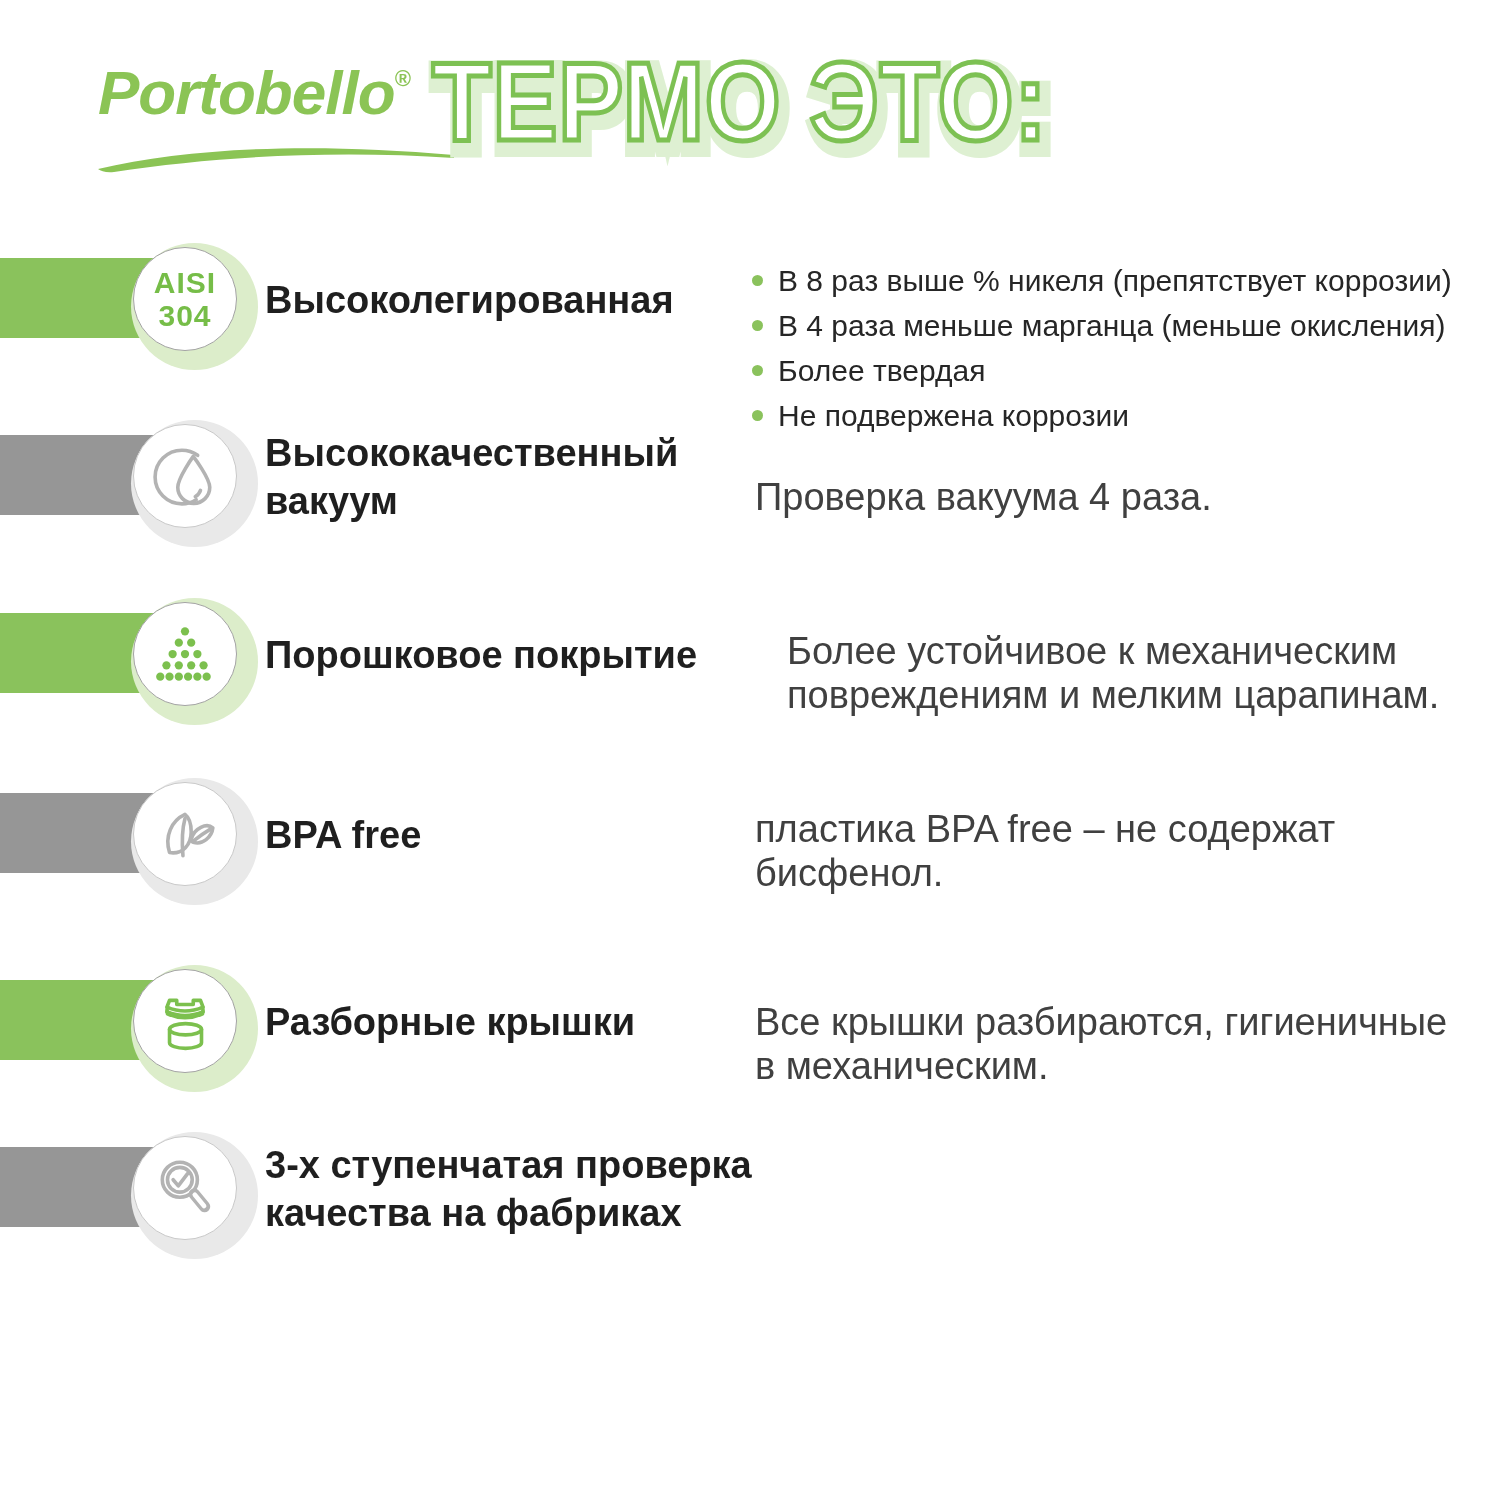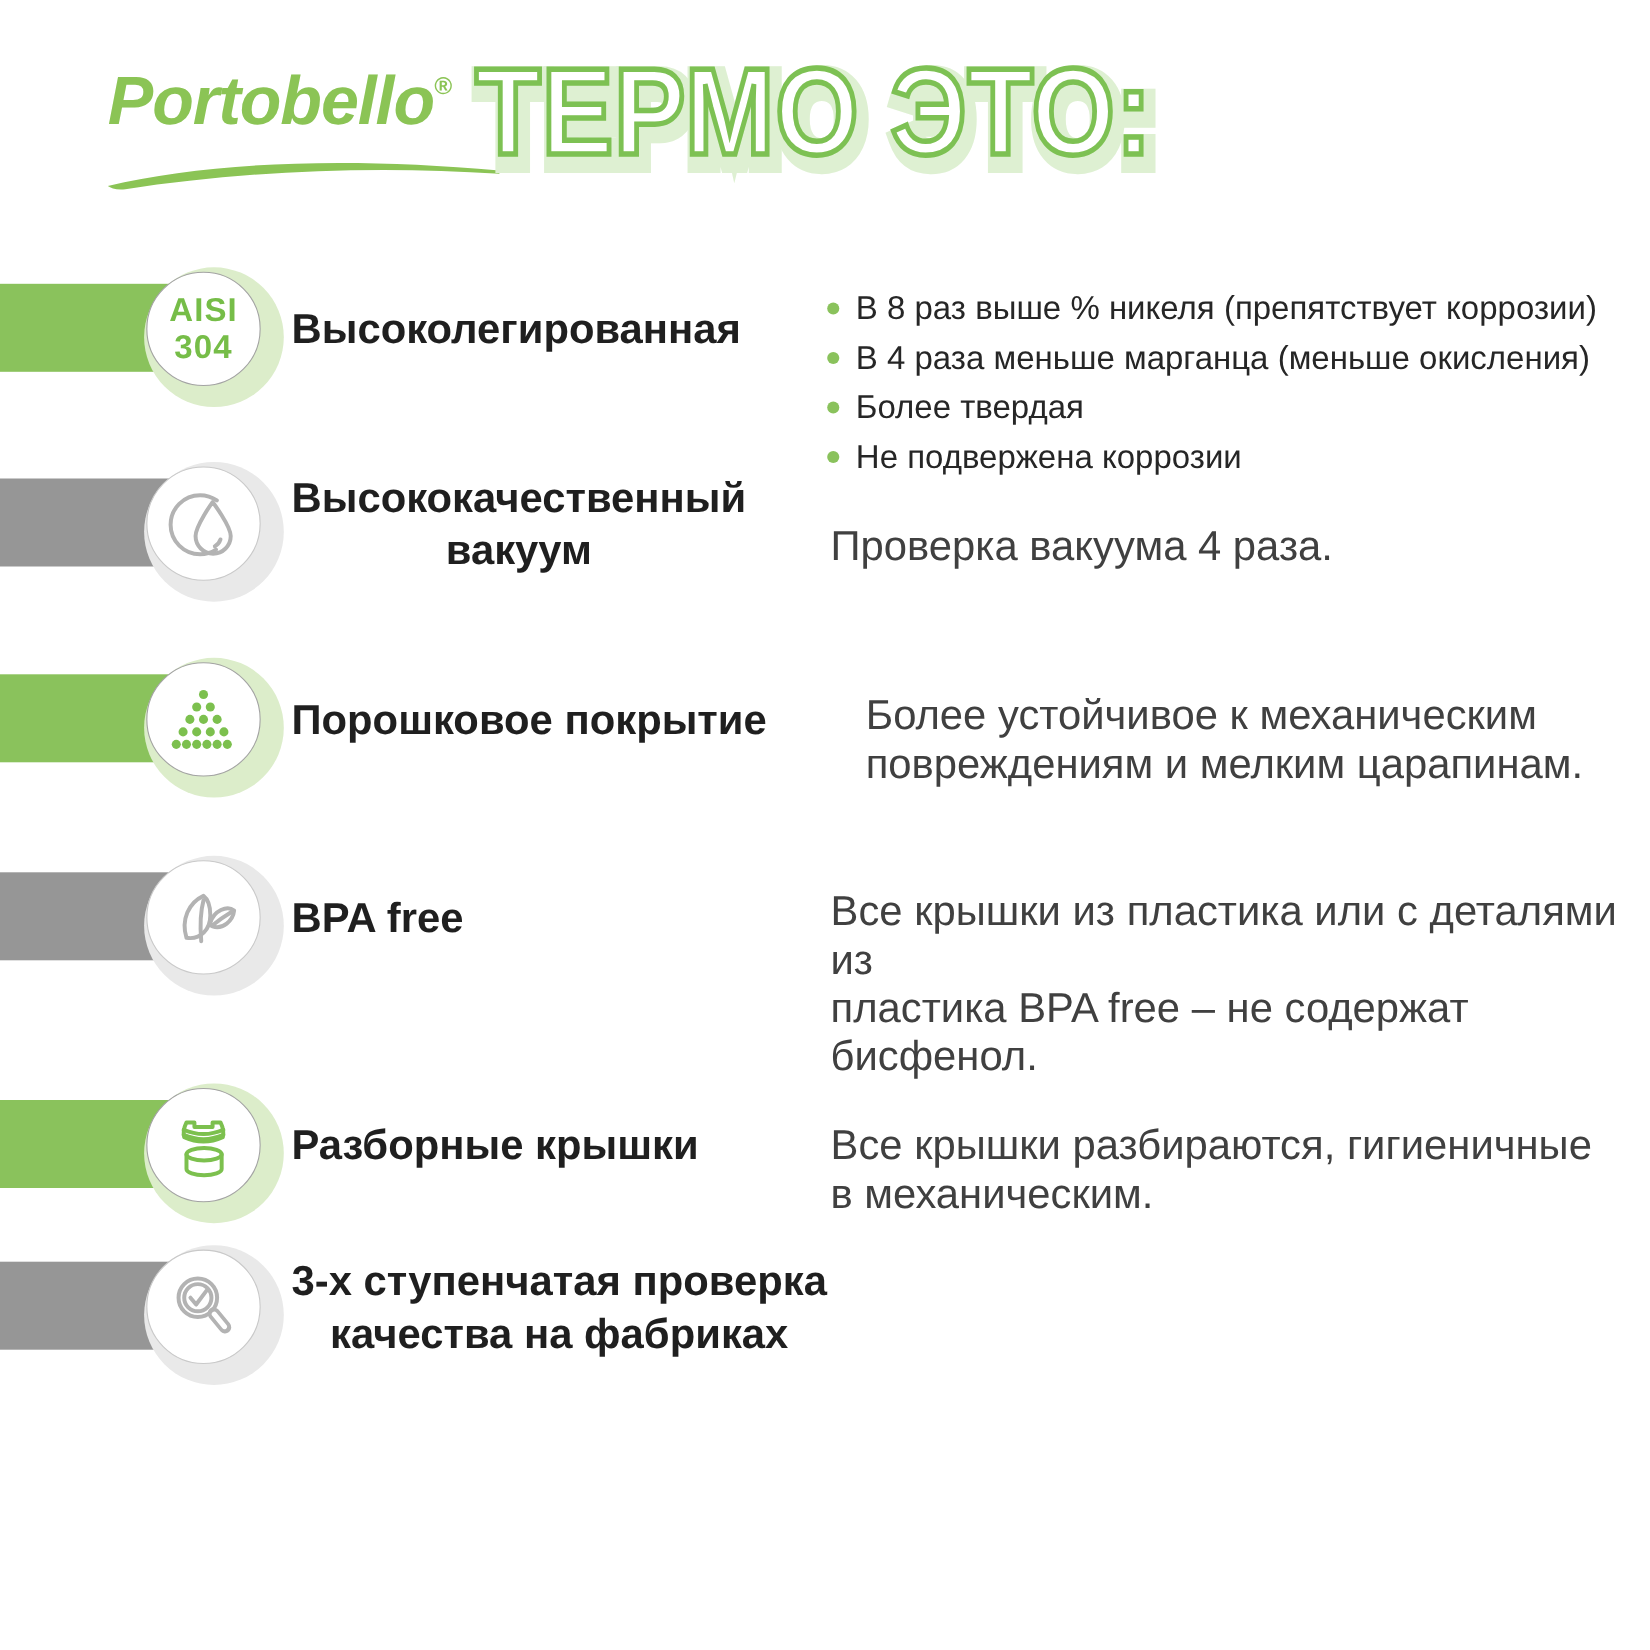--- a/index.html
+++ b/index.html
@@ -35,21 +35,21 @@
     display:flex; align-items:center; justify-content:center; }
   .row.gray .circle { border-color:#c9c9c9; }
 
   .badge-text { font-weight:bold; font-size:30px; line-height:33px; text-align:center;
     color:#76bd48; letter-spacing:1px; }
   .badge-text span { display:block; }
 
   .title { position:absolute; left:265px; top:-8px; height:100px; display:flex;
     flex-direction:column; justify-content:center; font-size:38px; font-weight:bold;
     color:#1f1f1f; line-height:48px; white-space:nowrap; }
-  .title span { display:block;text-align:center; }
+  .title span { display:block; }
 
   .desc { position:absolute; left:755px; width:740px; font-size:38px; line-height:44px;
     color:#404040; }
   .desc span { display:block; }
   .row-2 .desc { top:40px; }
   .row-3 .desc { top:16px;margin-left:32px; }
   .row-4 .desc { top:14px; }
   .row-5 .desc { top:20px; }
 
   .bullets { position:absolute; left:752px; top:0; list-style:none; font-size:30px;
@@ -171,26 +171,25 @@
         <path class="stroke-gray" d="M32 13 C 19 19 12 34 17 50 C 30 52 38 42 38 30 C 38 23 36 16 32 13 Z"></path>
         <path class="stroke-gray" d="M30 53 C 29 41 29 28 32 17"></path>
         <path class="stroke-gray" d="M38 37 C 41 26 53 21 59 26 C 58 35 49 43 40 40 C 38.5 39.5 38 38 38 37 Z"></path>
         <path class="stroke-gray" d="M40 39 C 46 34 52 30 57 27"></path>
       </svg>
     </div>
     <h2 class="title">
       <span>BPA free</span>
     </h2>
     <div class="desc">
-      <span>Все крышки из пластика или с деталями из</span>
       <span>пластика BPA free – не содержат бисфенол.</span>
     </div>
   </section>
 
-  <section class="row green row-5" style="top:1000px">
+  <section class="row green row-5" style="top:980px">
     <div class="bar"></div>
     <div class="halo"></div>
     <div class="circle">
       <svg class="icon" width="66" height="66" viewBox="0 0 64 64">
         <path class="stroke-green" d="M17 12 h7 v4 h16 v-4 h7 c2 4 3 9 2 13 c-11 5 -23 5 -34 0 c-1 -4 0 -9 2 -13 z"></path>
         <path class="stroke-green" d="M14.5 18.5 c11.5 5 23.5 5 35 0"></path>
         <path class="stroke-green" d="M14.5 23 c11.5 5 23.5 5 35 0"></path>
         <path class="stroke-green" d="M17 40 a15.5 5.5 0 0 0 31 0 a15.5 5.5 0 0 0 -31 0"></path>
         <path class="stroke-green" d="M17 40 v13 a15.5 5.5 0 0 0 31 0 v-13"></path>
       </svg>

